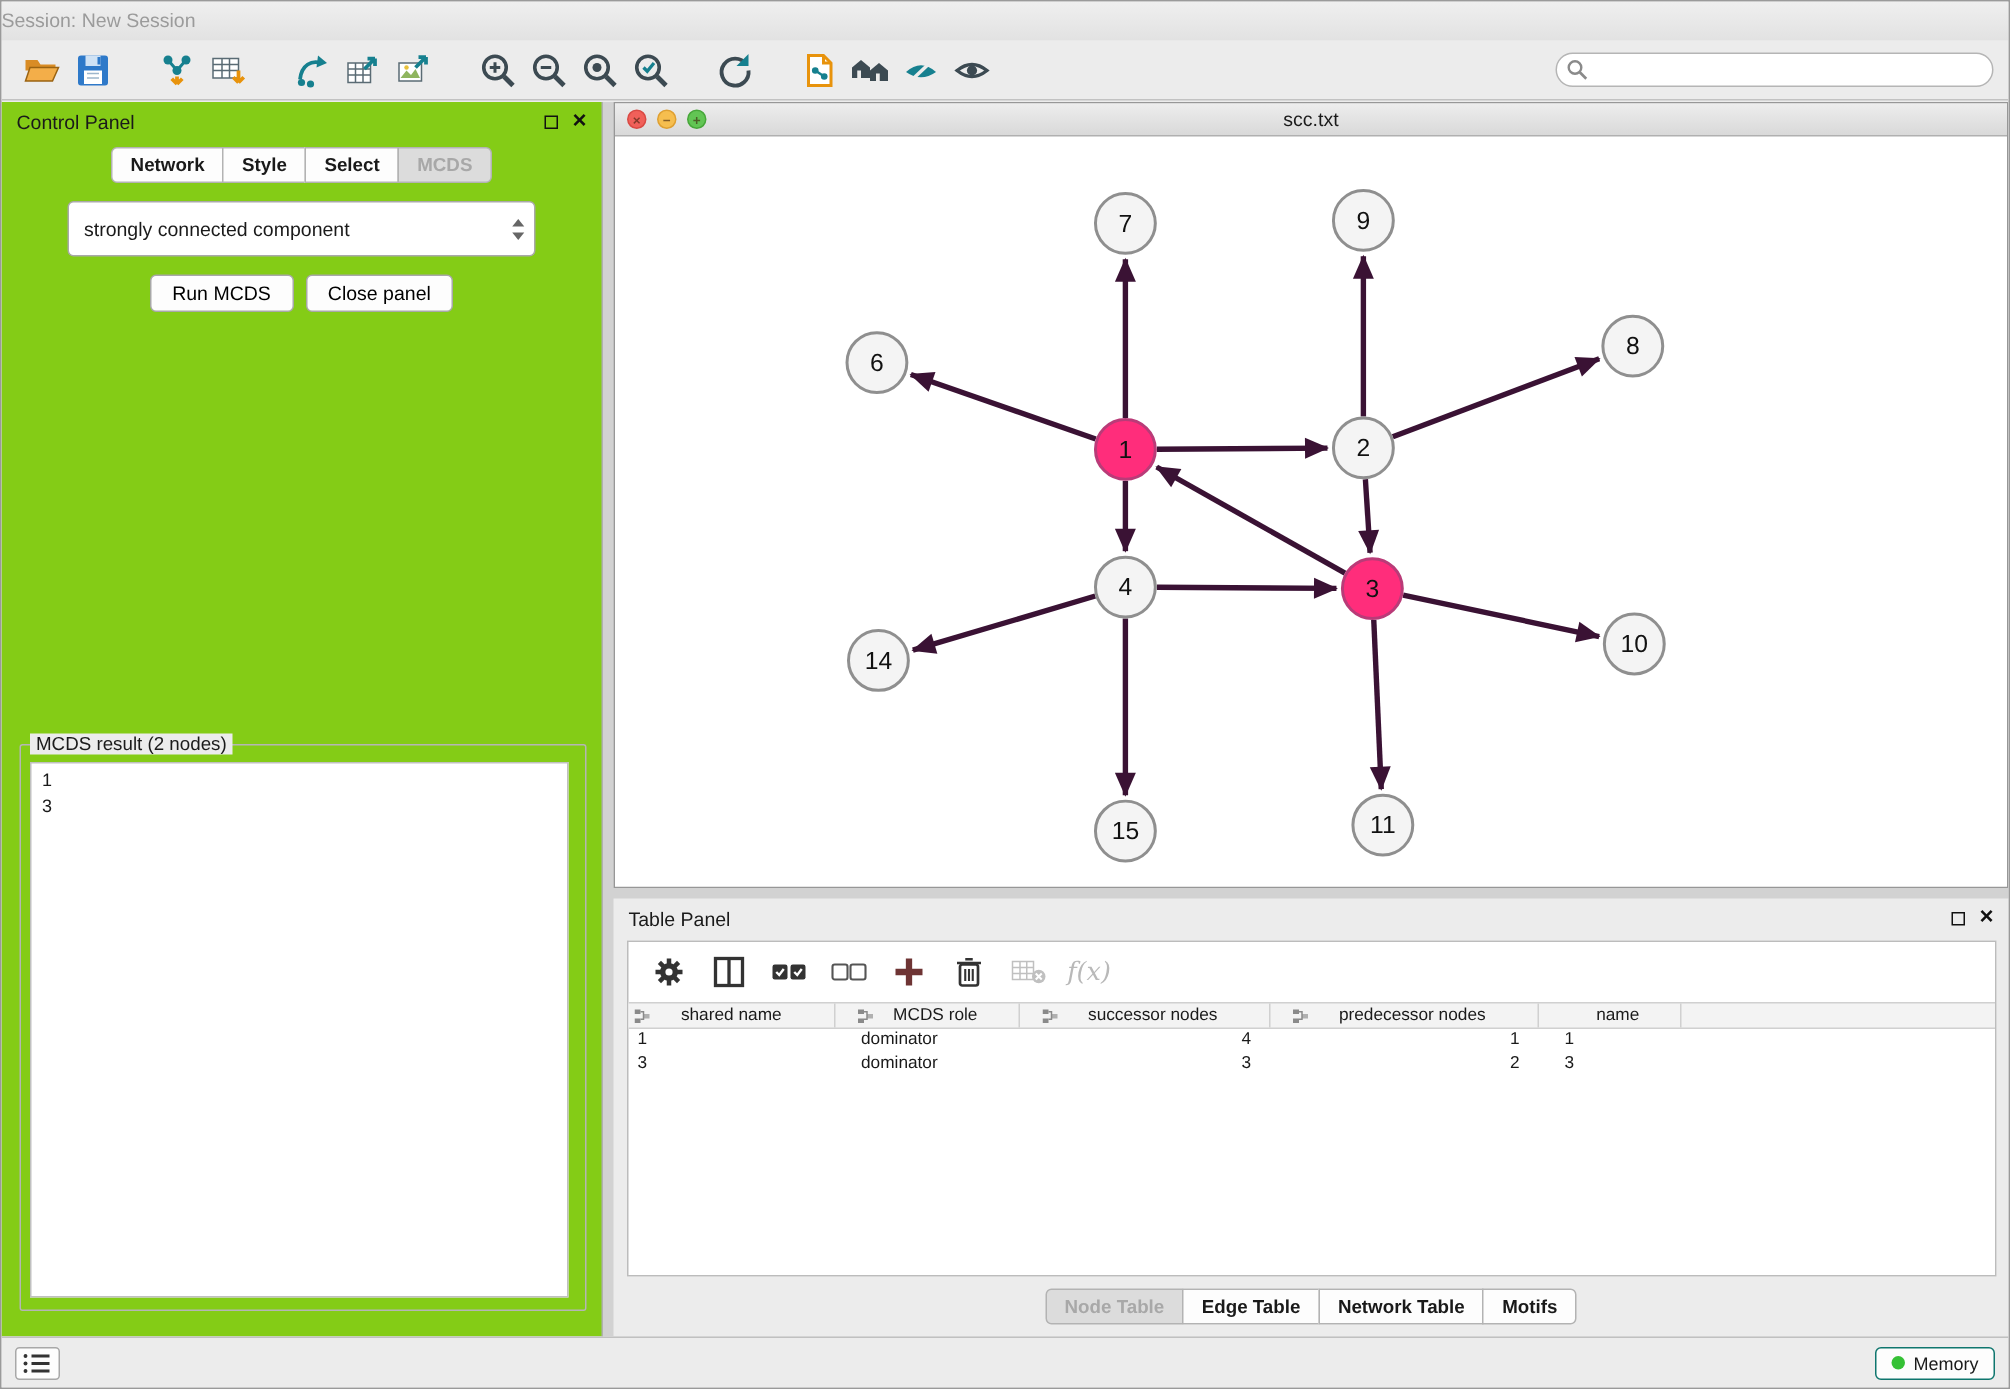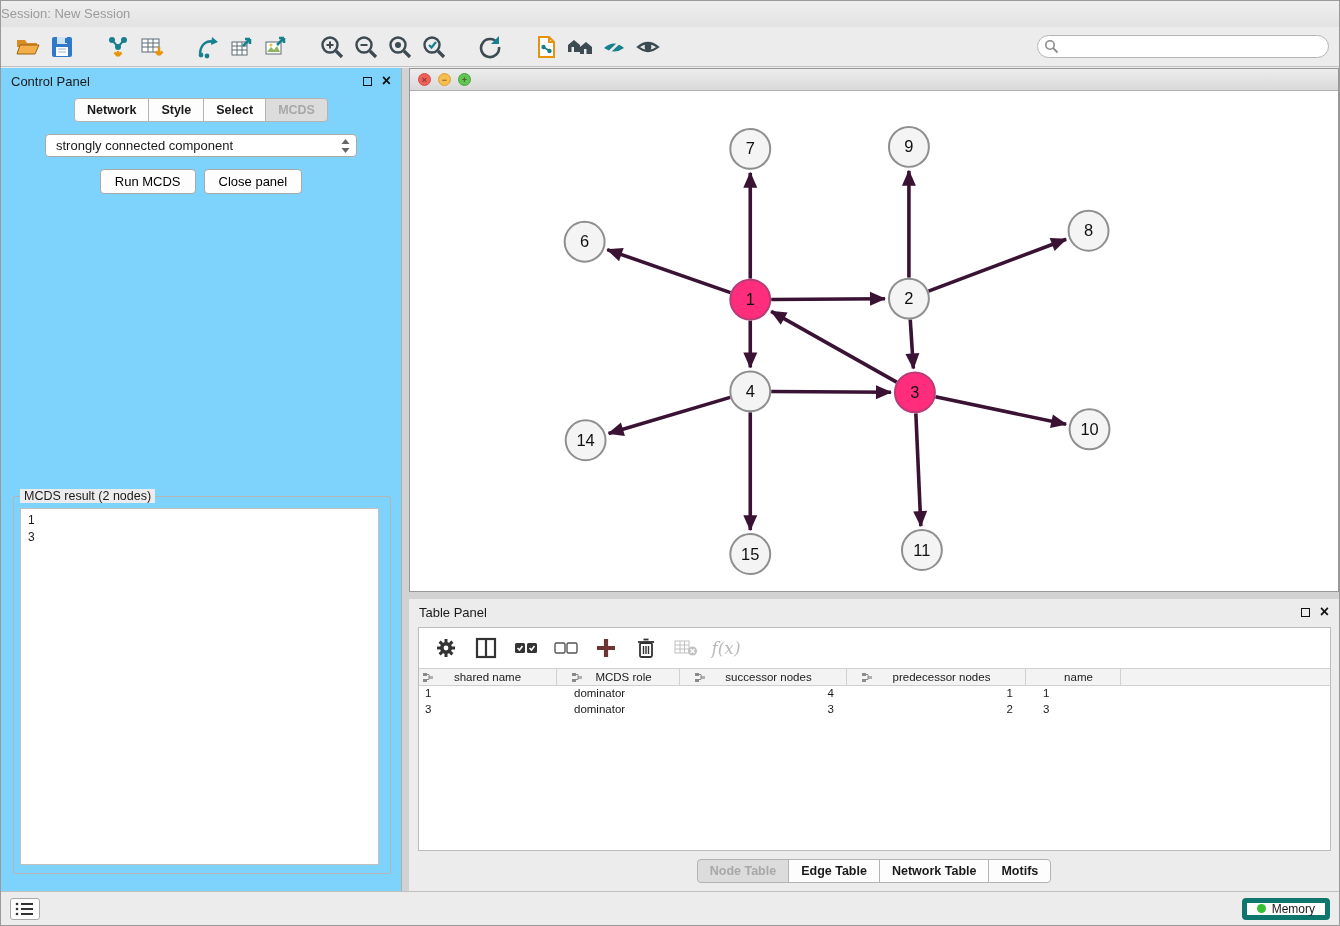--- a/index.html
+++ b/index.html
@@ -29,39 +29,39 @@
   .search-input {
     width:100%; height:23px; border:1px solid #b5b5b5; border-radius:12px;
     background:#fff; padding:0 8px 0 26px; font-size:12px; outline:none;
     font-family:"Liberation Sans", sans-serif;
   }
   
   .main { position:absolute; top:67px; bottom:34px; left:0; right:0; background:#d2d2d2; }
   
   .control-panel {
     position:absolute; left:0; top:0; bottom:0; width:401px;
-    background:#7dd3fc; border-right:1px solid #b0b0b0;
+    background:#84cc16; border-right:1px solid #b0b0b0;
   }
   .panel-header { height:26px; display:flex; align-items:center; padding:0 10px; font-size:13px; }
   .panel-header .ph-title { flex:1; }
   .ph-icons { display:flex; align-items:center; gap:10px; }
   .float-box { width:9px; height:9px; border:1.5px solid #111; display:inline-block; }
   .close-x { font-size:16px; font-weight:700; line-height:12px; color:#111; }
   .seg { display:flex; justify-content:center; margin-top:4px;font-weight:bold; }
   .seg .tab {
     font-size:12.5px; padding:4px 12px; background:#fdfdfd;
     border:1px solid #b3b3b3; margin-left:-1px; color:#1a1a1a;
   }
   .seg .tab:first-child { border-radius:4px 0 0 4px; margin-left:0; }
   .seg .tab:last-child  { border-radius:0 4px 4px 0; }
   .seg .tab.active { background:#dcdcdc; color:#a8a8a8; }
   .cp-content { text-align:center; }
   .cp-label { margin-top:24px; font-size:13px; }
   .cp-select {
-    width:312px; height:23px; margin:12px auto 0; background:#fff;
+    width:312px; height:37px; margin:12px auto 0; background:#fff;
     border:1px solid #a9a9a9; border-radius:4px;
     display:flex; align-items:center; padding:0 4px 0 10px; font-size:13px;
   }
   .cp-select .sel-text { flex:1; text-align:left; }
   .cp-buttons { margin-top:12px; display:flex; justify-content:center; gap:8px; }
   .btn {
     background:#fdfdfd; border:1px solid #a8a8a8; border-radius:4px;
     font-size:13px; padding:4px 14px; font-family:"Liberation Sans", sans-serif;
   }
   .result-group {
@@ -131,21 +131,21 @@
   .statusbar {
     position:absolute; bottom:0; left:0; right:0; height:34px;
     background:#ececec; border-top:1px solid #c0c0c0;
     display:flex; align-items:center; padding:0 9px;
   }
   .list-btn {
     width:30px; height:22px; background:#fdfdfd; border:1px solid #a8a8a8;
     border-radius:3px; display:flex; align-items:center; justify-content:center;
   }
   .memory-btn {
-    margin-left:auto; height:22px; background:#fdfdfd; border:5px solid #0f766e;
+    margin-left:auto; height:22px; background:#fdfdfd; border:1px solid #0f766e;
     border-radius:4px; display:flex; align-items:center; gap:6px;
     font-size:12px; padding:0 10px;
   }
   .mem-dot { width:9px; height:9px; border-radius:50%; background:#35c135; }
 </style>
 </head>
 <body>
 
 <div class="app">
 
@@ -316,20 +316,21 @@
         <div class="result-title">MCDS result (2 nodes)</div>
         <div class="result-inner">
           <div>1</div>
           <div>3</div>
         </div>
       </div>
     </div>
 
     <div class="net-window">
       <div class="net-titlebar">
+        <div class="net-title">scc.txt</div>
         <div class="lights">
           <span class="light red">×</span>
           <span class="light yellow">−</span>
           <span class="light green">+</span>
         </div>
       </div>
       <div class="net-canvas">
         <svg preserveAspectRatio="xMidYMid meet" viewBox="0 0 930 500">
             <defs>
               <marker id="arrow" markerUnits="userSpaceOnUse" markerWidth="18" markerHeight="16" refX="16" refY="8" orient="auto">

